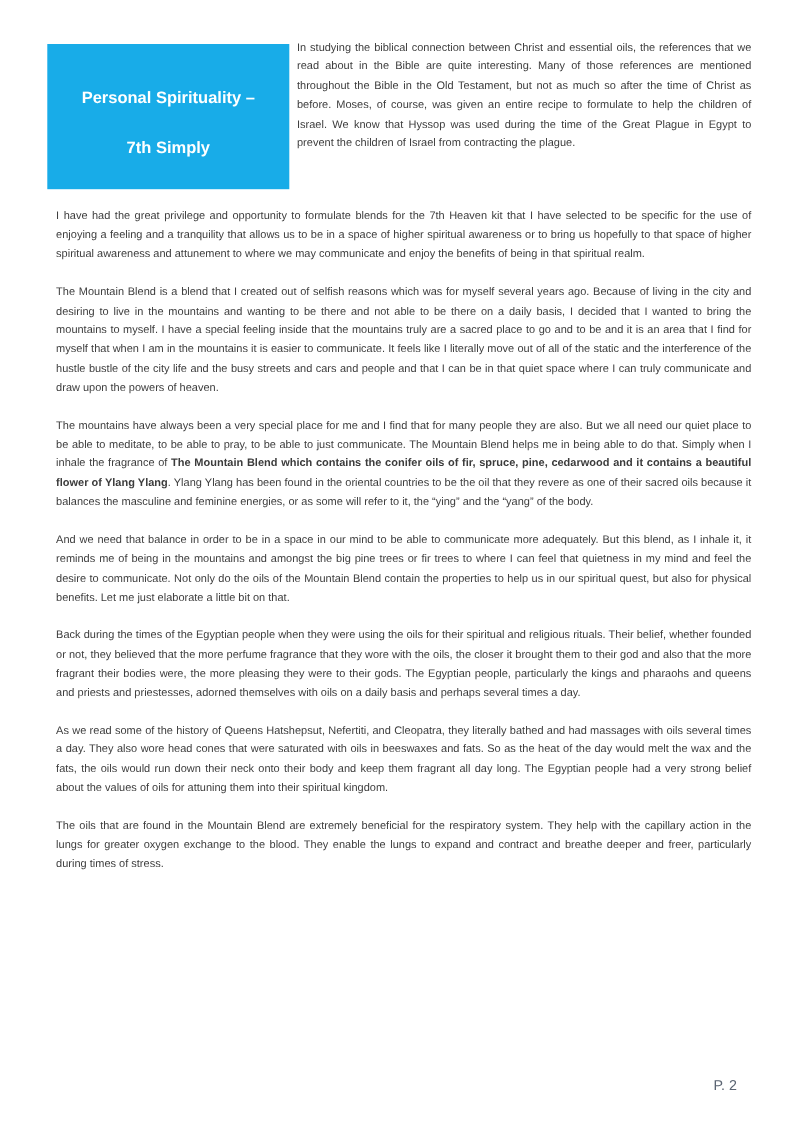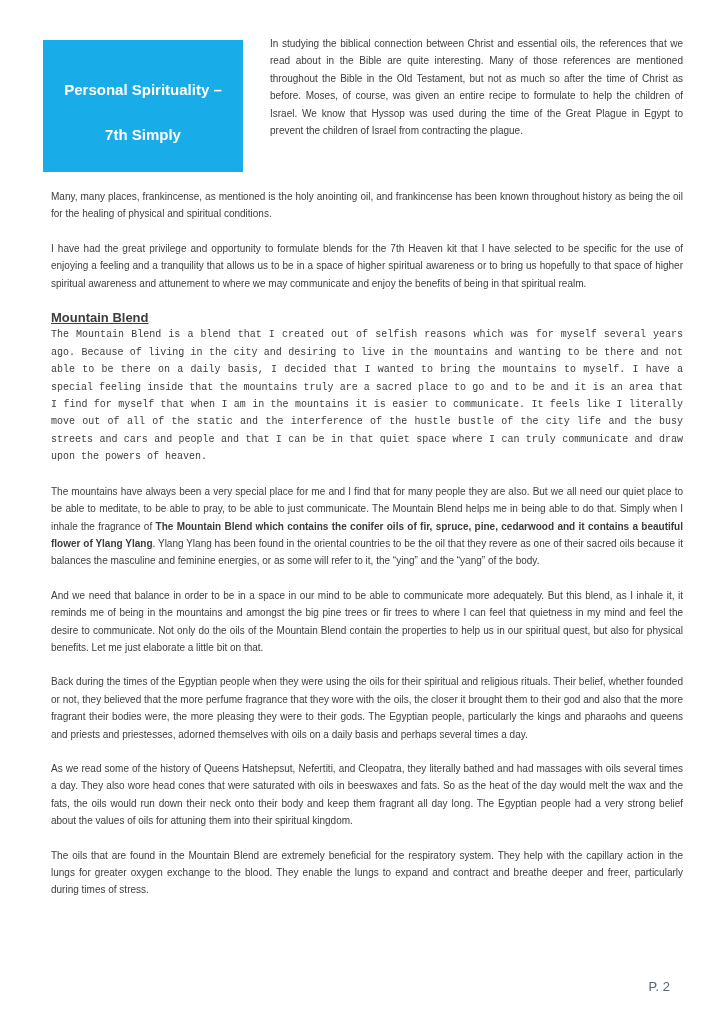--- a/index.html
+++ b/index.html
@@ -9,21 +9,21 @@
     height: 1024px;
     background: #ffffff;
     overflow: hidden;
     font-family: "Liberation Sans", sans-serif;
     color: var(--body-text, #3C3C3C);
   }
   .title-box {
     position: absolute;
     left: 43px;
     top: 40px;
-    width: 200px;
+    width: 220px;
     height: 132px;
     background: var(--accent, #18ACE8);
     box-sizing: border-box;
     padding-top: 12px;
     display: flex;
     flex-direction: column;
     align-items: center;
     justify-content: center;
     gap: 26px;
     color: var(--title-text, #FFFFFF);
@@ -76,24 +76,22 @@
 <div class="page">
 
   <div class="title-box">
     <div>Personal Spirituality –</div>
     <div>7th Simply</div>
   </div>
 
   <p class="para intro">In studying the biblical connection between Christ and essential oils, the references that we read about in the Bible are quite interesting. Many of those references are mentioned throughout the Bible in the Old Testament, but not as much so after the time of Christ as before. Moses, of course, was given an entire recipe to formulate to help the children of Israel. We know that Hyssop was used during the time of the Great Plague in Egypt to prevent the children of Israel from contracting the plague.</p>
 
   <div class="content">
-    <p class="para">Many, many places, frankincense, as mentioned is the holy anointing oil, and frankincense has been known throughout history as being the oil for the healing of physical and spiritual conditions.</p>
     <p class="para">I have had the great privilege and opportunity to formulate blends for the 7th Heaven kit that I have selected to be specific for the use of enjoying a feeling and a tranquility that allows us to be in a space of higher spiritual awareness or to bring us hopefully to that space of higher spiritual awareness and attunement to where we may communicate and enjoy the benefits of being in that spiritual realm.</p>
 
-    <h2 class="section-heading">Mountain Blend</h2>
     <p class="para">The Mountain Blend is a blend that I created out of selfish reasons which was for myself several years ago. Because of living in the city and desiring to live in the mountains and wanting to be there and not able to be there on a daily basis, I decided that I wanted to bring the mountains to myself. I have a special feeling inside that the mountains truly are a sacred place to go and to be and it is an area that I find for myself that when I am in the mountains it is easier to communicate. It feels like I literally move out of all of the static and the interference of the hustle bustle of the city life and the busy streets and cars and people and that I can be in that quiet space where I can truly communicate and draw upon the powers of heaven.</p>
 
     <p class="para"><span>The mountains have always been a very special place for me and I find that for many people they are also. But we all need our quiet place to be able to meditate, to be able to pray, to be able to just communicate. The Mountain Blend helps me in being able to do that. Simply when I inhale the fragrance of </span><span class="bold-inline">The Mountain Blend which contains the conifer oils of fir, spruce, pine, cedarwood and it contains a beautiful flower of Ylang Ylang</span><span>. Ylang Ylang has been found in the oriental countries to be the oil that they revere as one of their sacred oils because it balances the masculine and feminine energies, or as some will refer to it, the “ying” and the “yang” of the body.</span></p>
 
     <p class="para">And we need that balance in order to be in a space in our mind to be able to communicate more adequately. But this blend, as I inhale it, it reminds me of being in the mountains and amongst the big pine trees or fir trees to where I can feel that quietness in my mind and feel the desire to communicate. Not only do the oils of the Mountain Blend contain the properties to help us in our spiritual quest, but also for physical benefits. Let me just elaborate a little bit on that.</p>
     <p class="para">Back during the times of the Egyptian people when they were using the oils for their spiritual and religious rituals. Their belief, whether founded or not, they believed that the more perfume fragrance that they wore with the oils, the closer it brought them to their god and also that the more fragrant their bodies were, the more pleasing they were to their gods. The Egyptian people, particularly the kings and pharaohs and queens and priests and priestesses, adorned themselves with oils on a daily basis and perhaps several times a day.</p>
     <p class="para">As we read some of the history of Queens Hatshepsut, Nefertiti, and Cleopatra, they literally bathed and had massages with oils several times a day. They also wore head cones that were saturated with oils in beeswaxes and fats. So as the heat of the day would melt the wax and the fats, the oils would run down their neck onto their body and keep them fragrant all day long. The Egyptian people had a very strong belief about the values of oils for attuning them into their spiritual kingdom.</p>
     <p class="para">The oils that are found in the Mountain Blend are extremely beneficial for the respiratory system. They help with the capillary action in the lungs for greater oxygen exchange to the blood. They enable the lungs to expand and contract and breathe deeper and freer, particularly during times of stress.</p>
   </div>
 

